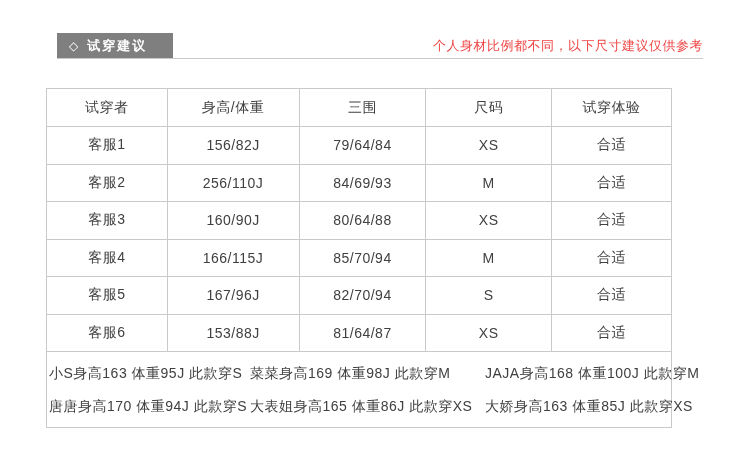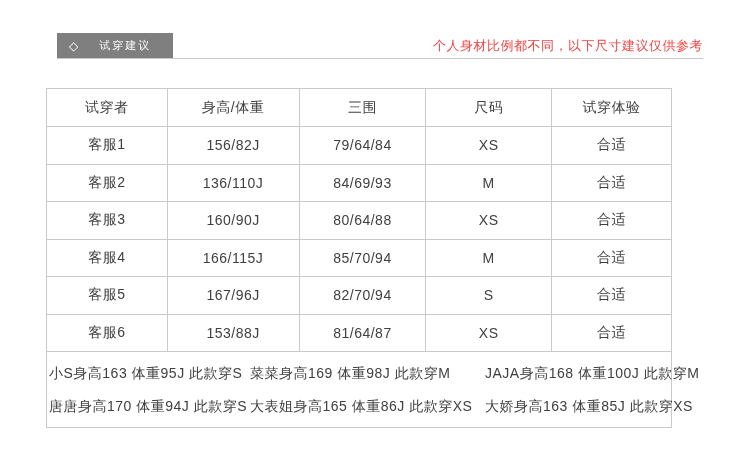--- a/index.html
+++ b/index.html
@@ -24,25 +24,24 @@
     padding: 0 14px 0 12px;
     min-width: 116px;
   }
   .badge .diamond {
     font-size: 12px;
     line-height: 1;
     margin-right: 9px;
     color: #ffffff;
   }
   .badge .badge-label {
-    font-size: 11px;
-    font-weight: normal;
+    font-size: 13px;
+    font-weight: bold;
     letter-spacing: 2px;
     line-height: 1;
-    margin-left: 12px;
   }
   .header-rule {
     position: absolute;
     left: 57px; top: 58px;
     width: 646px; height: 1px;
     background: #c9c9c9;
   }
   .header-note {
     position: absolute;
     top: 37px; right: 47px;
@@ -114,21 +113,21 @@
     <tbody>
       <tr>
         <td>客服1</td>
         <td>156/82J</td>
         <td>79/64/84</td>
         <td>XS</td>
         <td>合适</td>
       </tr>
       <tr>
         <td>客服2</td>
-        <td>136/110J</td>
+        <td>256/110J</td>
         <td>84/69/93</td>
         <td>M</td>
         <td>合适</td>
       </tr>
       <tr>
         <td>客服3</td>
         <td>160/90J</td>
         <td>80/64/88</td>
         <td>XS</td>
         <td>合适</td>

